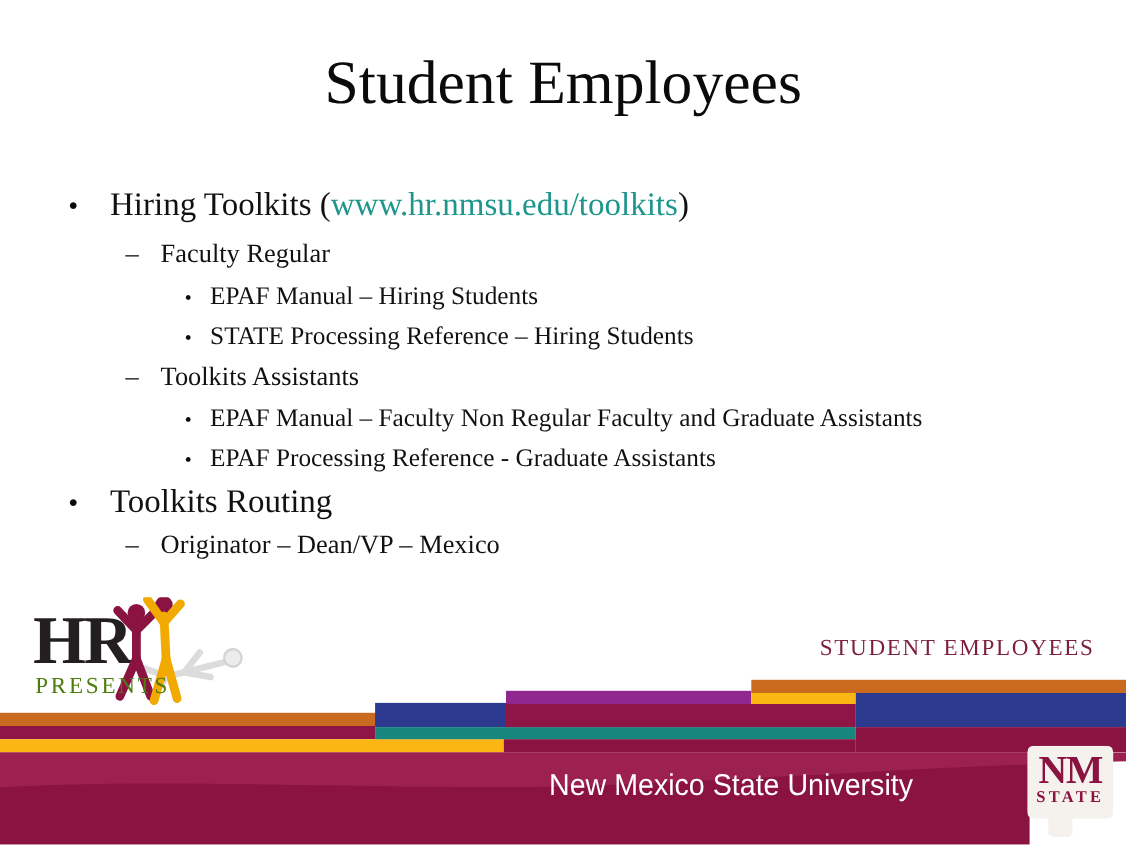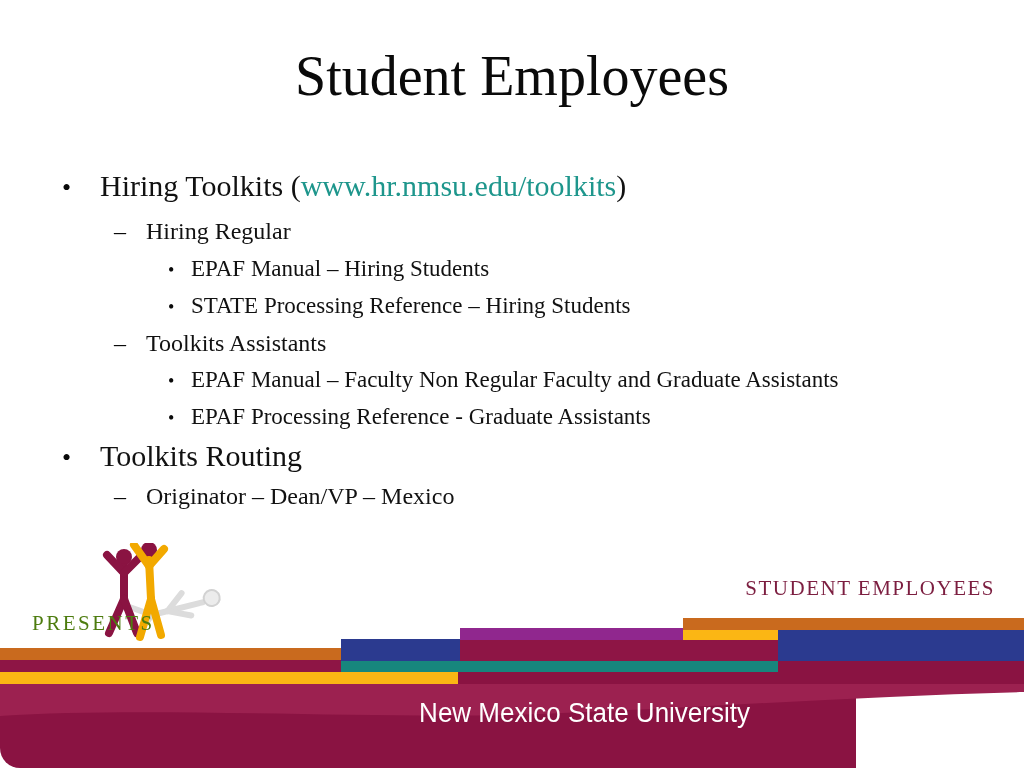--- a/index.html
+++ b/index.html
@@ -1,18 +1,18 @@
 <!DOCTYPE html>
 <html style="--ink: #111111; --maroon: #8E1545; --footer-maroon: #8A1342; --footer-wave: #9C2150; --orange: #C96A1E; --gold: #FBB614; --blue: #2B3A8F; --teal: #17867D; --purple: #90278E; --link-teal: #1E968C; --heading-maroon: #7C1E40;"><head>
 <meta charset="utf-8">
 <style>
   html,body{margin:0;padding:0;background:#fff;}
   .slide{
     position:relative;width:1024px;height:768px;background:#ffffff;
-    overflow:hidden;font-family:"Liberation Serif", serif;color:var(--ink,#111);border-radius:20px;
+    overflow:hidden;font-family:"Liberation Serif", serif;color:var(--ink,#111);
   }
   
   .title{
     position:absolute;top:44px;left:0;width:100%;text-align:center;
     font-size:56px;line-height:64px;font-weight:400;color:#0a0a0a;
     font-family:"Liberation Serif", serif;
   }
   
   .row{position:absolute;left:0;width:980px;white-space:nowrap;}
   .row .marker{display:inline-block;color:#0a0a0a;}
@@ -47,21 +47,21 @@
   .b-blue-mid    {left:341px;top:639px;width:119px;height:22px;background:var(--blue);}
   .b-teal-mid    {left:341px;top:661px;width:437px;height:11px;background:var(--teal);}
   .b-purple-mid  {left:460px;top:628px;width:223px;height:12px;background:var(--purple);}
   .b-maroon-mid  {left:460px;top:640px;width:318px;height:21px;background:var(--maroon);}
   .b-orange-right{left:683px;top:618px;width:341px;height:12px;background:var(--orange);}
   .b-gold-right  {left:683px;top:630px;width:95px; height:10px;background:var(--gold);}
   .b-blue-right  {left:778px;top:630px;width:246px;height:31px;background:var(--blue);}
   .b-maroon-under{left:458px;top:672px;width:320px;height:12px;background:var(--footer-maroon);}
   .b-maroon-right{left:778px;top:661px;width:246px;height:23px;background:var(--footer-maroon);}
   
-  .footer{position:absolute;left:0;top:684px;width:856px;height:84px;background:var(--footer-maroon);}
+  .footer{position:absolute;left:0;top:684px;width:936px;height:84px;background:var(--footer-maroon);}
   .footer svg.wave{position:absolute;left:0;top:0;}
   .university{
     position:absolute;top:14px;right:106px;color:#ffffff;font-size:26px;
     font-family:"Liberation Sans", sans-serif;font-weight:400;letter-spacing:0px;
     transform:scaleY(1.05);
   }
   
   .nm-logo{position:absolute;left:933px;top:-6px;width:80px;height:86px;}
   .nm-logo .nm{
     position:absolute;left:0;top:4px;width:80px;text-align:center;
@@ -79,21 +79,21 @@
 
 <div class="slide">
 
   <div class="title">Student Employees</div>
 
   <div class="row l1" style="top:166px">
     <span class="marker">•</span><span><span>Hiring Toolkits (</span><a class="toolkits-link">www.hr.nmsu.edu/toolkits</a><span>)</span></span>
   </div>
 
   <div class="row l2" style="top:214px">
-    <span class="marker">–</span><span>Hiring Regular</span>
+    <span class="marker">–</span><span>Faculty Regular</span>
   </div>
   <div class="row l3" style="top:252px">
     <span class="marker">•</span><span>EPAF Manual – Hiring Students</span>
   </div>
   <div class="row l3" style="top:289px">
     <span class="marker">•</span><span>STATE Processing Reference – Hiring Students</span>
   </div>
   <div class="row l2" style="top:326px">
     <span class="marker">–</span><span>Toolkits Assistants</span>
   </div>
@@ -104,20 +104,21 @@
     <span class="marker">•</span><span>EPAF Processing Reference - Graduate Assistants</span>
   </div>
   <div class="row l1" style="top:436px">
     <span class="marker">•</span><span>Toolkits Routing</span>
   </div>
   <div class="row l2" style="top:479px">
     <span class="marker">–</span><span>Originator – Dean/VP – Mexico</span>
   </div>
 
   <div class="hr-logo">
+    <div class="hr-text">HR</div>
     <svg class="figures" width="150" height="105" viewBox="0 0 150 105">
 
       <g transform="translate(60,72) rotate(-14)" stroke="#dcdcdc" stroke-width="6" stroke-linecap="round" fill="none">
         <line x1="0" y1="0" x2="52" y2="0"></line>
         <line x1="16" y1="0" x2="34" y2="-14"></line>
         <line x1="16" y1="0" x2="38" y2="10"></line>
         <line x1="0" y1="0" x2="-18" y2="-12"></line>
         <line x1="0" y1="0" x2="-16" y2="13"></line>
         <circle cx="62" cy="-2" r="8" fill="#ececec" stroke="#d2d2d2" stroke-width="2"></circle>
       </g>
@@ -156,15 +157,22 @@
   <div class="bar b-gold-right"></div>
   <div class="bar b-blue-right"></div>
   <div class="bar b-maroon-under"></div>
   <div class="bar b-maroon-right"></div>
 
   <div class="footer">
     <svg class="wave" width="1024" height="84" viewBox="0 0 1024 84">
       <path d="M0,0 H1024 V8 C860,12 700,24 540,30 C380,36 150,22 0,32 Z" fill="var(--footer-wave,#9C2150)"></path>
     </svg>
     <div class="university">New Mexico State University</div>
+    <div class="nm-logo">
+      <svg width="80" height="86" viewBox="0 0 80 86">
+        <path d="M7,0 H73 Q79,0 79,6 V60 Q79,66 73,66 H42 V80 L39,83 H24 L20,80 V66 H7 Q1,66 1,60 V6 Q1,0 7,0 Z" fill="#f5f2ee"></path>
+      </svg>
+      <div class="nm">NM</div>
+      <div class="state">STATE</div>
+    </div>
   </div>
 
 </div>
 
 </body></html>

